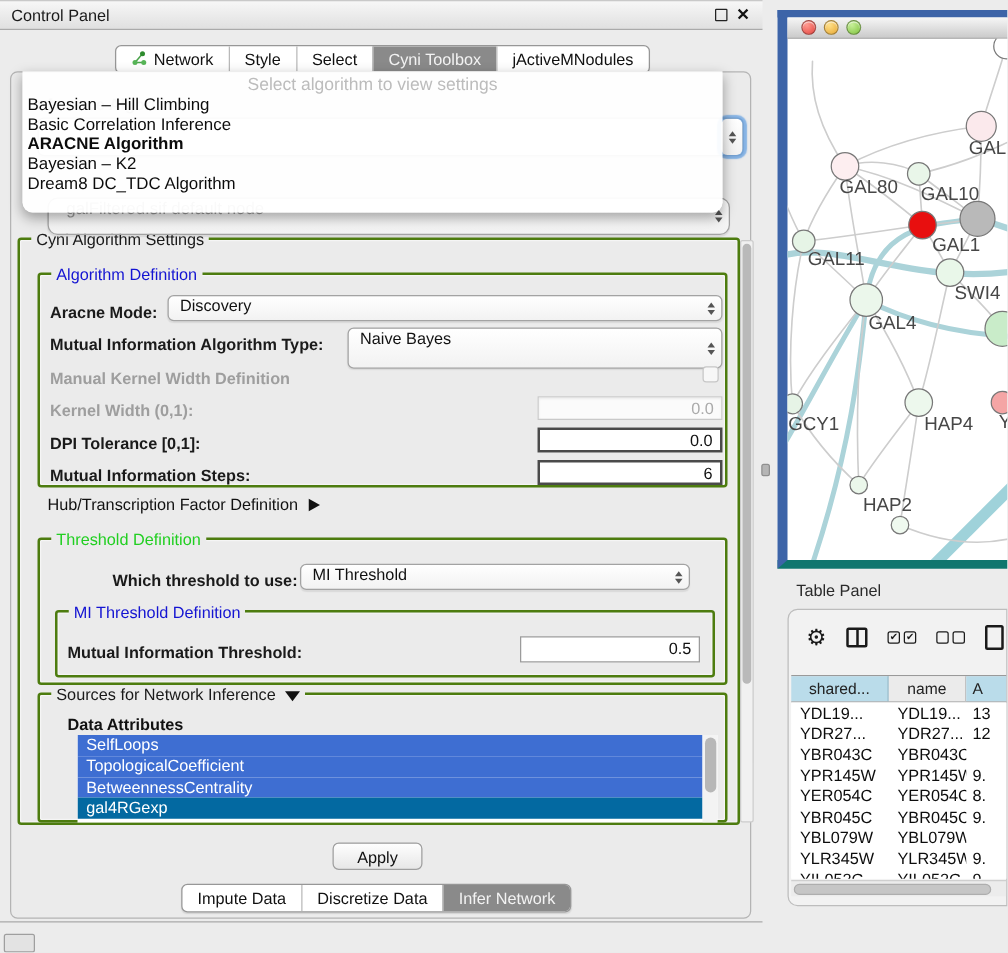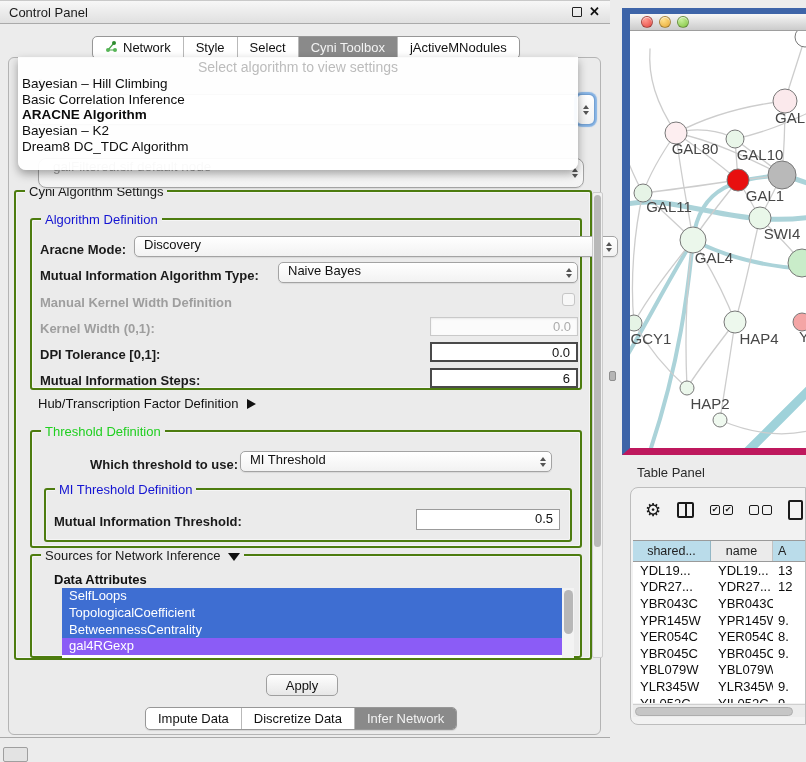--- a/index.html
+++ b/index.html
@@ -112,21 +112,21 @@
     font-size:13px; color:#111; display:flex; align-items:center; justify-content:center; }
 
   .cp-bottom-line { position:absolute; left:0; top:737px; width:610px; height:1px; background:#a9a9a9; }
 
   
   .grip { position:absolute; left:609px; top:371px; width:7px; height:10px;
     background:#b5b5b5; border:1px solid #8f8f8f; border-radius:2px; }
 
   
   #net-window { position:absolute; left:622px; top:8px; width:184px; height:447px;
-    border-left:8px solid #3d64a8; border-top:6px solid #3d64a8; border-bottom:7px solid #be185d;
+    border-left:8px solid #3d64a8; border-top:6px solid #3d64a8; border-bottom:7px solid #0f766e;
     background:#ffffff; }
   #net-titlebar { position:absolute; left:0; top:0; width:176px; height:17px;
     background:linear-gradient(#f6f6f6,#cbcbcb); border-bottom:1px solid #9e9e9e;
     display:flex; align-items:center; gap:6px; padding-left:11px; }
   .light { width:12px; height:12px; border-radius:50%; border:1px solid rgba(0,0,0,0.3);
     box-shadow:inset 0 1px 1px rgba(255,255,255,0.7); }
   #net-canvas { position:absolute; left:0; top:17px; }
 
   
   #table-title { position:absolute; left:637px; top:465px; font-size:13px; color:#2a2a2a; }
@@ -230,30 +230,30 @@
       </div>
   </div>
 
   <div class="group" id="grp-settings">
     <span class="gtitle t-plain">Cyni Algorithm Settings</span>
 
     <div class="group" id="grp-algodef">
       <span class="gtitle t-blue">Algorithm Definition</span>
 
       <span class="blabel" style="left:8px; top:22px;">Aracne Mode:</span>
-      <div class="combo" style="left:102px; top:16px; width:484px; height:21px;gap:39px;">
+      <div class="combo" style="left:102px; top:16px; width:444px; height:21px;gap:39px;">
         <span>Discovery</span>
         <span class="stepper">
             <span class="tri-up"></span>
             <span class="tri-dn"></span>
           </span>
       </div>
 
       <span class="blabel" style="left:8px; top:48px;">Mutual Information Algorithm Type:</span>
-      <div class="combo" style="left:246px; top:42px; width:300px; height:21px;">
+      <div class="combo" style="left:246px; top:42px; width:300px; height:33px;">
         <span>Naive Bayes</span>
         <span class="stepper">
             <span class="tri-up"></span>
             <span class="tri-dn"></span>
           </span>
       </div>
 
       <span class="blabel dis" style="left:8px; top:75px;">Manual Kernel Width Definition</span>
       <span class="cb" style="left:530px; top:73px;"></span>
 
@@ -293,21 +293,21 @@
 
     <div class="group" id="grp-sources">
       <span class="gtitle t-plain">
         <span>Sources for Network Inference</span><span class="tri-down-big"></span>
       </span>
       <span id="attr-label">Data Attributes</span>
       <div id="attr-list">
         <div class="attr-item" style="background: rgb(62, 110, 210);">SelfLoops</div>
           <div class="attr-item" style="background: rgb(62, 110, 210);">TopologicalCoefficient</div>
           <div class="attr-item" style="background: rgb(62, 110, 210);">BetweennessCentrality</div>
-          <div class="attr-item" style="background: #8b5cf6;">gal4RGexp</div>
+          <div class="attr-item" style="background: #0369a1;">gal4RGexp</div>
           <div id="attr-scroll">
             <div id="attr-thumb"></div>
           </div>
       </div>
     </div>
   </div>
 
   <div id="set-scroll">
     <div id="set-thumb"></div>
   </div>

